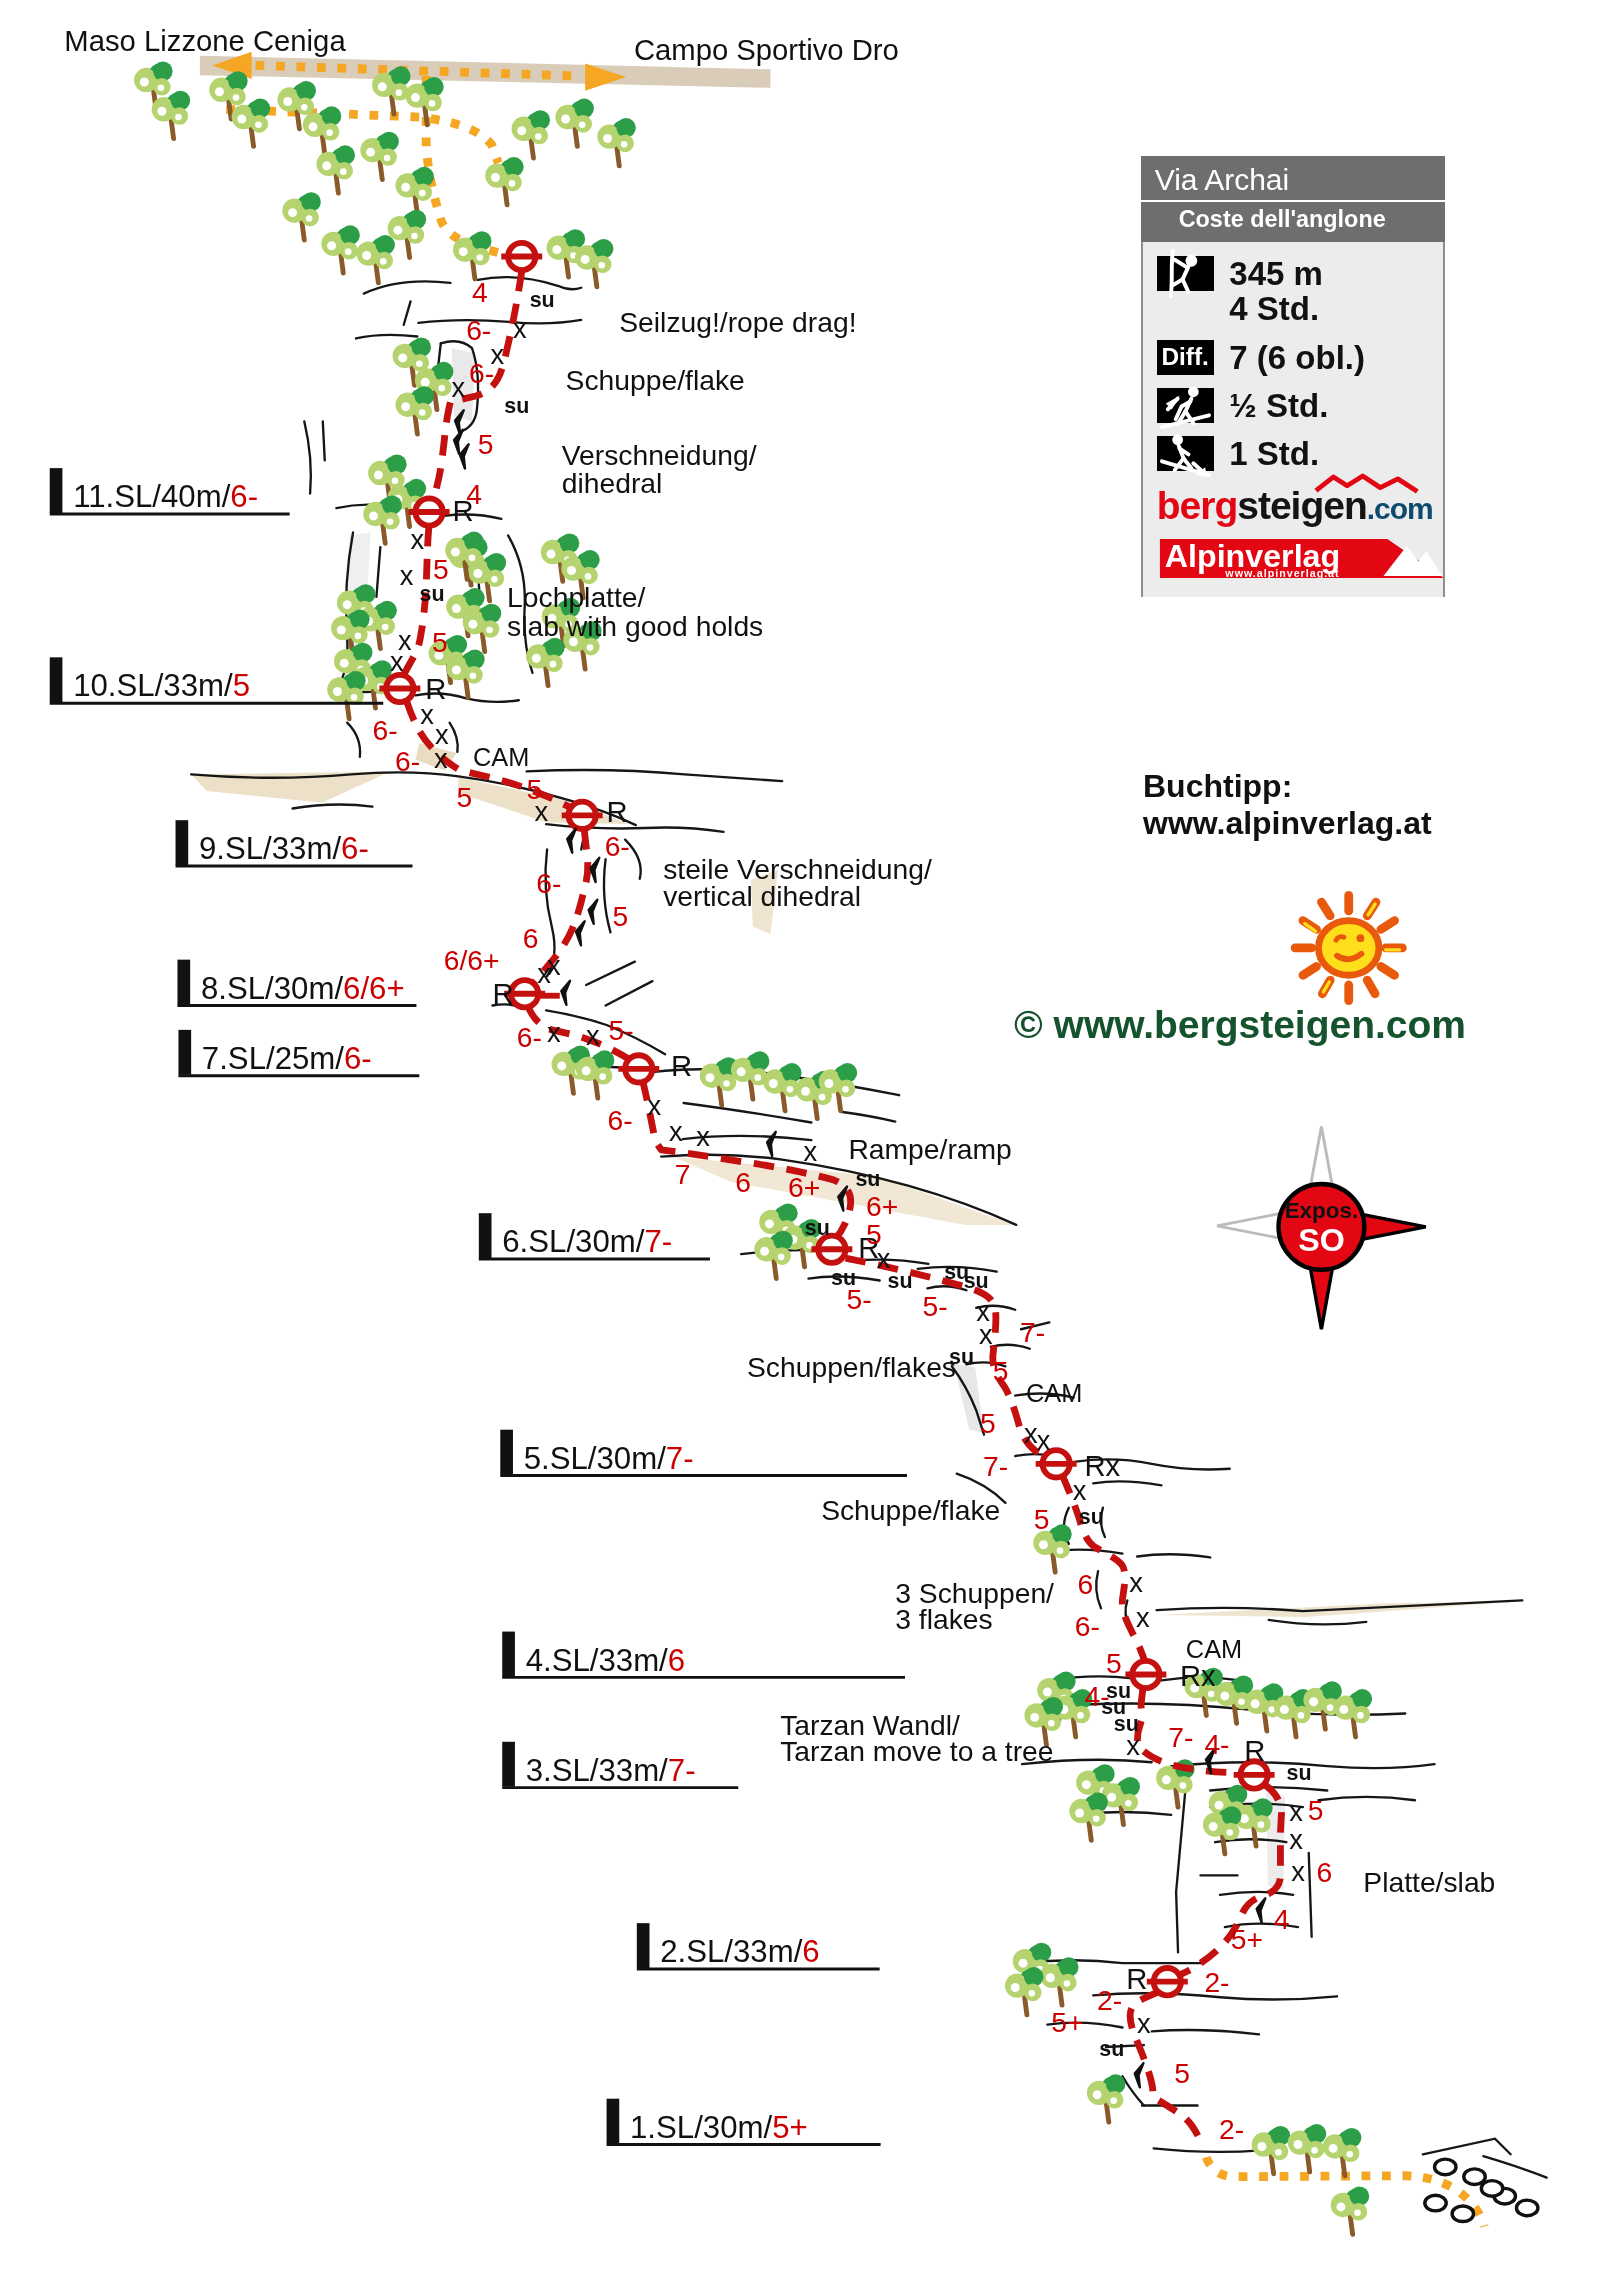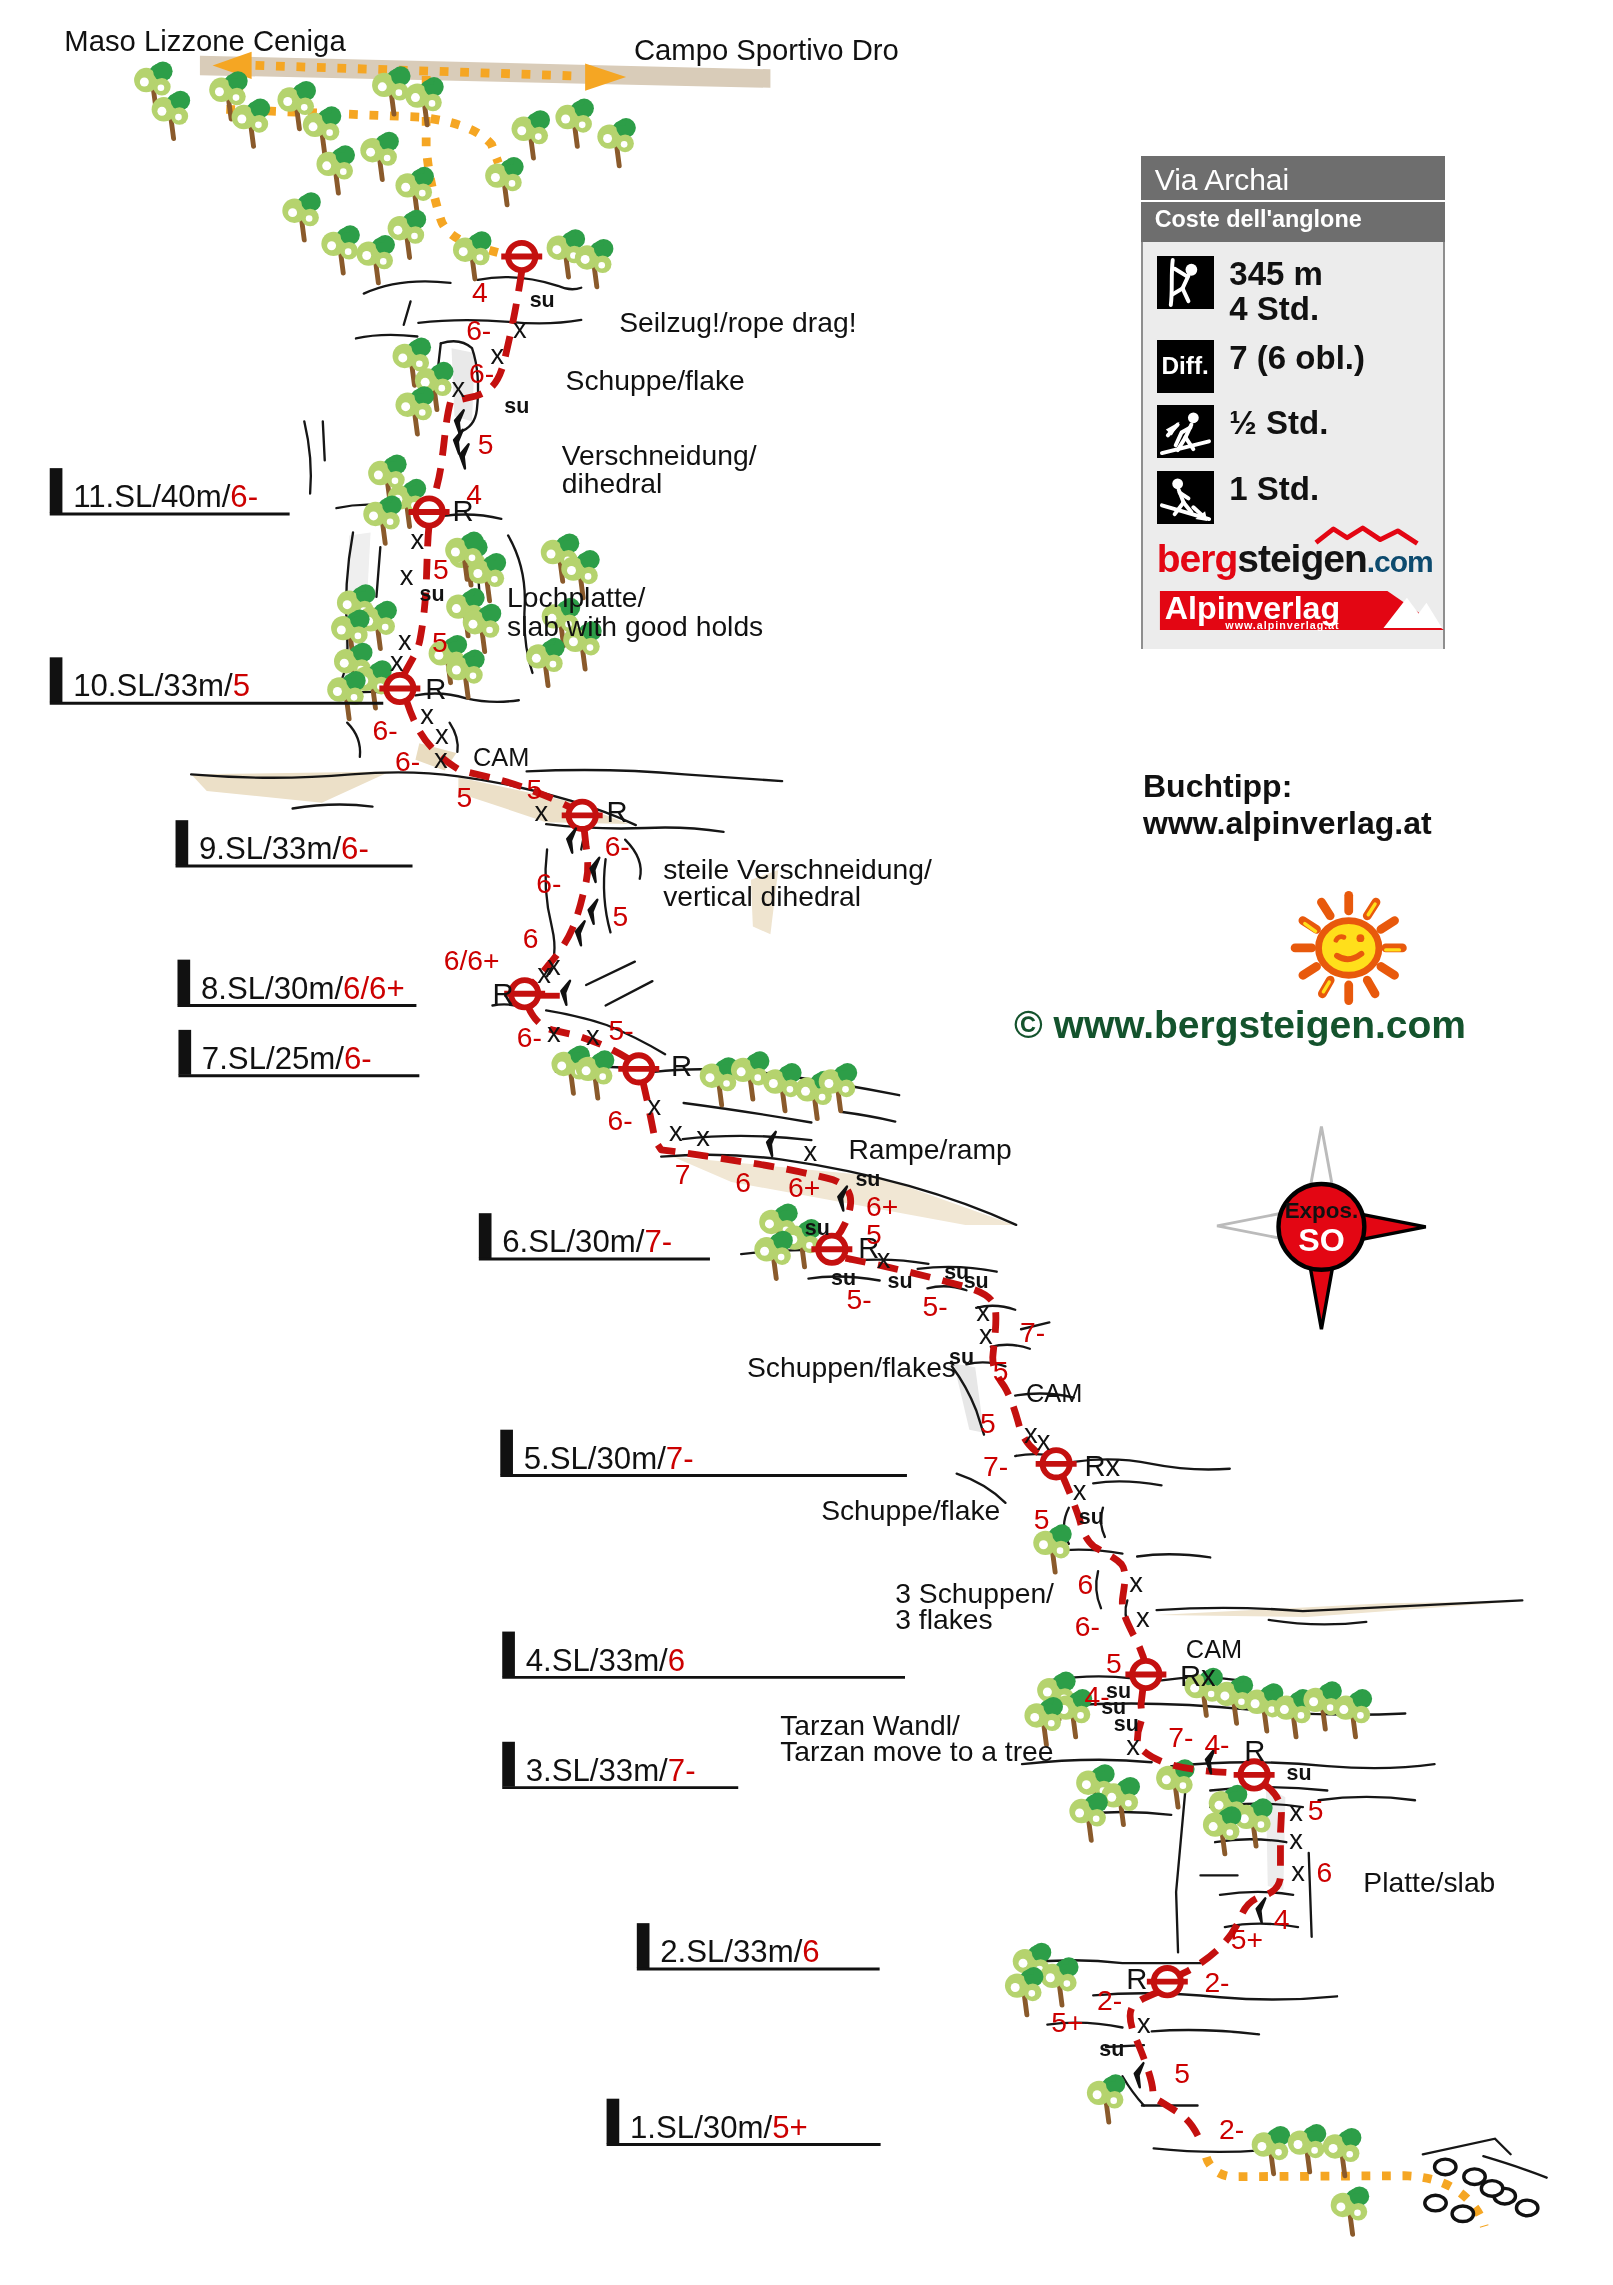--- a/index.html
+++ b/index.html
@@ -21,25 +21,25 @@
   .belay{font-size:30px;fill:#111;}
   .grade{font-size:29px;fill:#cc0000;}
   .pitchlabel{font-size:32px;fill:#111;}
 
   
   .overlay{position:absolute;}
   #infobox{left:1141px;top:156px;width:304px;}
   .ib-header{background:#6e6e6e;color:#fff;padding:7.8px 11.7px 8.8px 13.7px;}
   .ib-title{font-size:30px;font-weight:normal;line-height:1.05;}
   .ib-sep{height:2px;background:#fff;margin:4.9px -11.7px 3.9px -13.7px;}
-  .ib-subtitle{font-size:23.4px;font-weight:bold;}
+  .ib-subtitle{font-size:23.4px;font-weight:bold;margin-left:24px;}
   .ib-body{background:#ececec;border-left:2px solid #8e8e8e;border-right:2px solid #8e8e8e;
            padding:13.7px 9.8px 5.9px 13.7px;}
   .ib-row{display:flex;align-items:flex-start;margin-bottom:12.7px;}
-  .ib-icon{width:57px;height:53px;background:#000;flex:0 0 auto;display:flex;
+  .ib-icon{width:57px;height:35px;background:#000;flex:0 0 auto;display:flex;
            align-items:center;justify-content:center;}
   .ib-icon svg{display:block;}
   .ib-diff{color:#fff;font-weight:bold;font-size:24.4px;}
   .ib-text{margin-left:15.6px;font-size:33px;font-weight:bold;color:#111;line-height:1.08;}
   .ib-brand{position:relative;font-size:39px;font-weight:bold;letter-spacing:-1px;
             margin:9.8px 0 7.8px 0;white-space:nowrap;}
   .ib-brand .b1{color:#e30613;}
   .ib-brand .b2{color:#141414;}
   .ib-brand .b3{color:#0c4a6e;font-size:30px;}
   .ib-zig{position:absolute;right:3.9px;top:-11.7px;}

